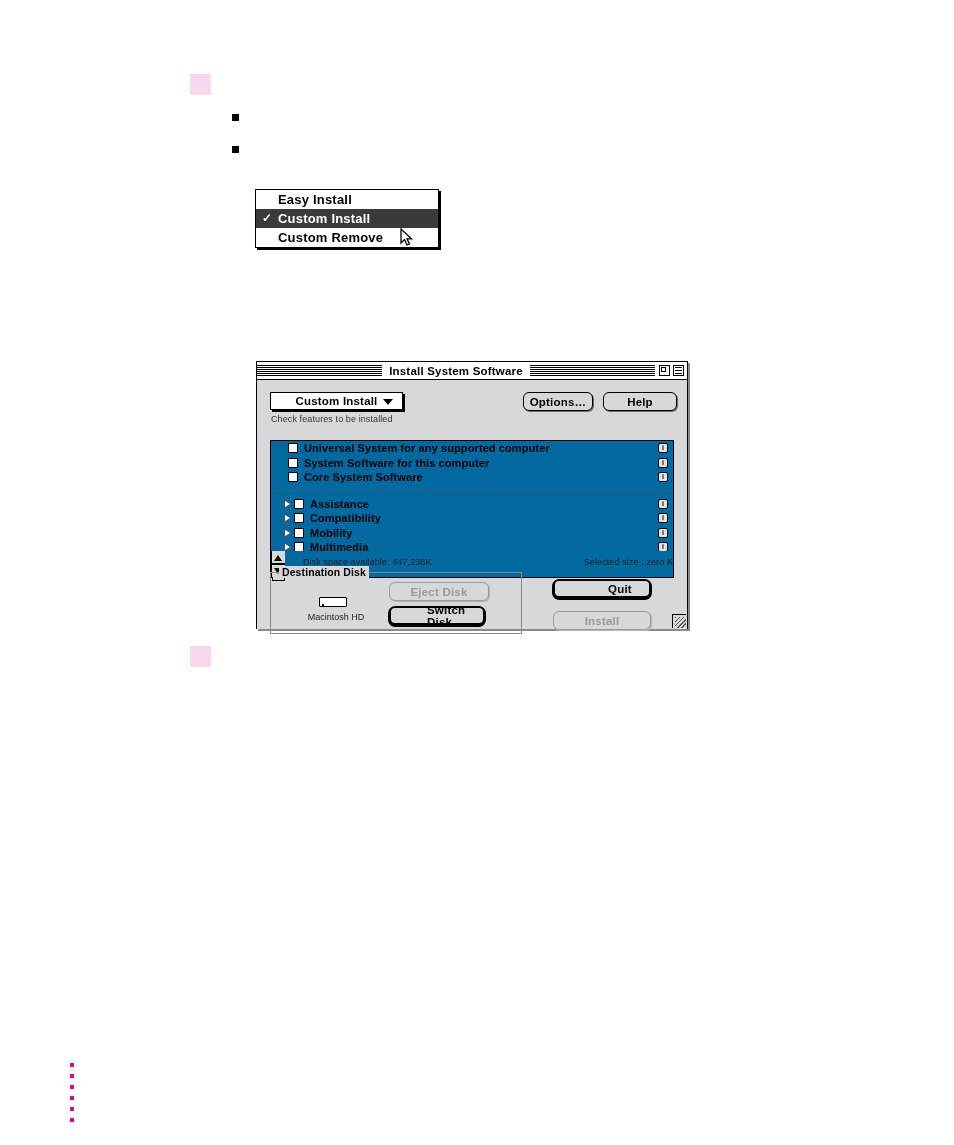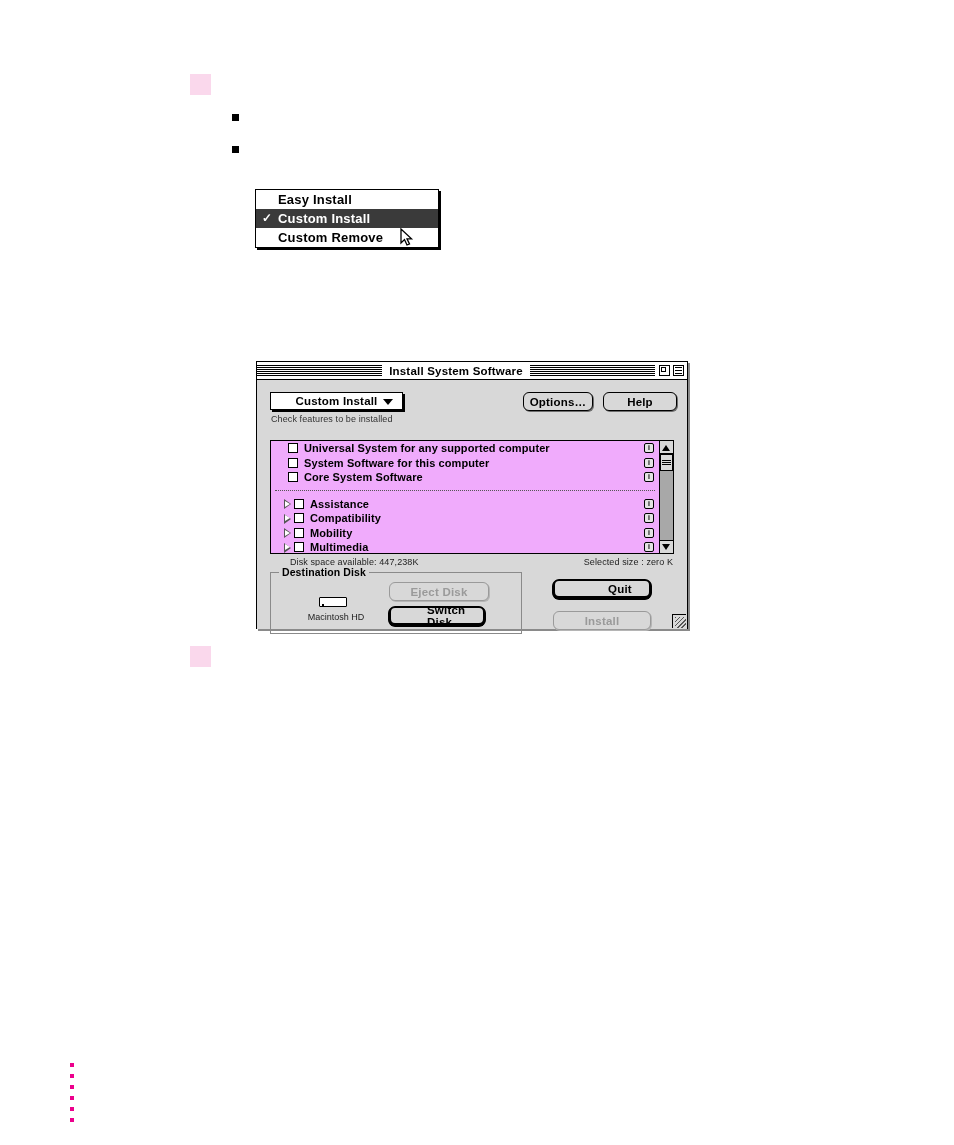--- a/index.html
+++ b/index.html
@@ -235,25 +235,26 @@
     color: #333333;
     letter-spacing: 0.1px;
   }
 
   
   #feature-list {
     position: absolute;
     left: 13px;
     top: 60px;
     width: 404px;
-    height: 114px;
-    background: #f0abfc;
-    border: 1px solid #000000;
-    box-sizing: border-box;
-    display: flex;
+    height: 138px;
+    background: #0369a1;
+    border: 1px solid #000000;
+    box-sizing: border-box;
+    display: flex;
+    flex-direction: column;
   }
   #list-rows {
     flex: 1 1 auto;
     position: relative;
     overflow: hidden;
   }
   .feature-row {
     position: relative;
     height: 14.5px;
     display: flex;
@@ -387,21 +388,21 @@
     position: absolute;
     left: 14px;
     top: 177px;
     width: 402px;
     display: flex;
     justify-content: space-between;
     font-size: 9px;
     color: #222222;
     letter-spacing: 0.1px;
   }
-  #disk-space-text { margin-left: 19px; }
+  #disk-space-text { margin-left: 32px; }
 
   
   #destination-group {
     position: absolute;
     left: 13px;
     top: 192px;
     width: 252px;
     height: 62px;
     border: 1px solid #8a8a8a;
     box-sizing: border-box;

